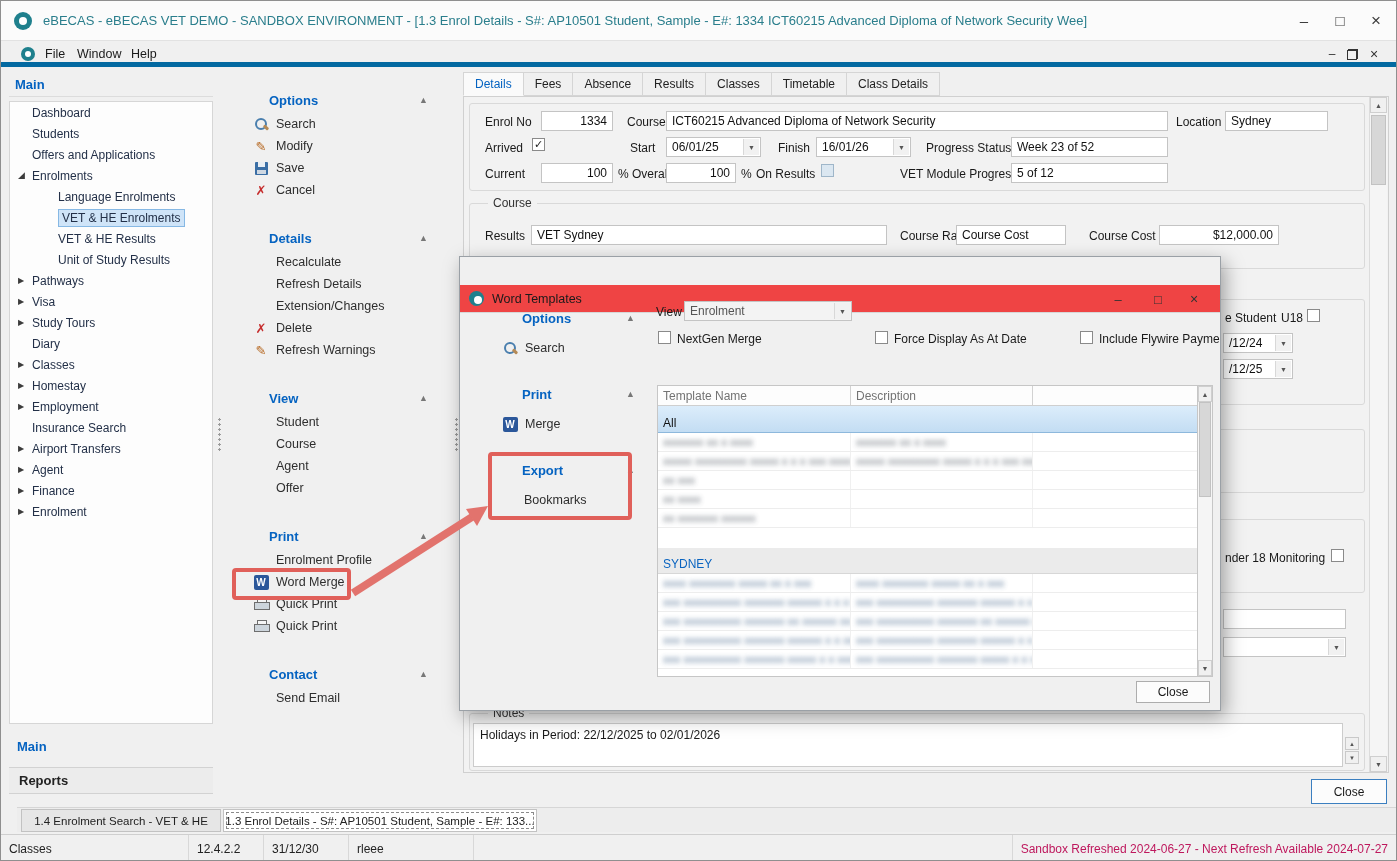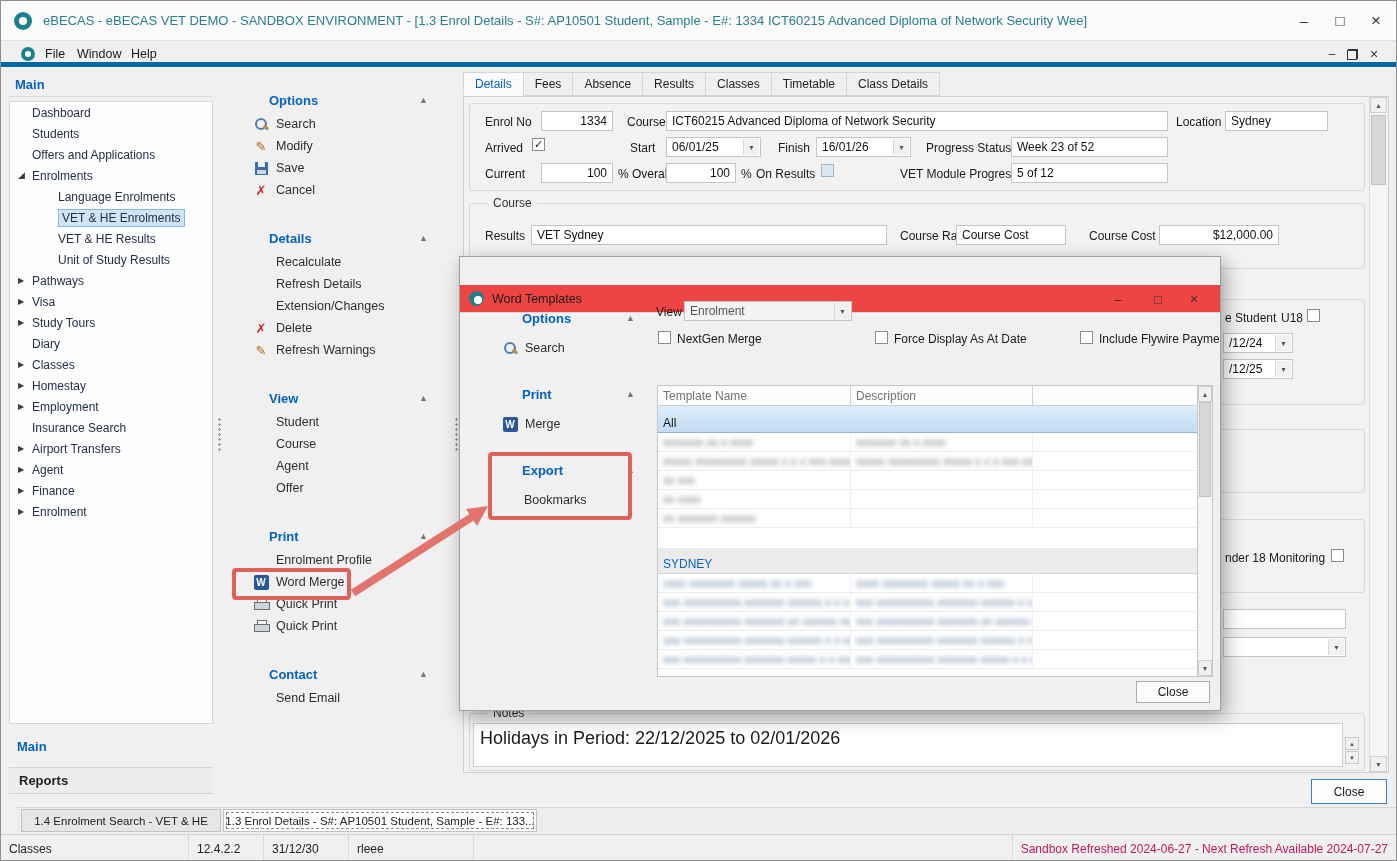--- a/index.html
+++ b/index.html
@@ -409,21 +409,21 @@
   <span class="lbl" style="left:1224px;top:550px;">nder 18 Monitoring</span>
   <span class="cb" style="left:1330px;top:548px;"></span>
   <div class="field" style="left:1222px;top:608px;width:123px;"></div>
   <div class="field" style="left:1222px;top:636px;width:123px;">
       <span class="dd-arrow">▼</span>
     </div>
 
   <div class="grp" style="left:468px;top:712px;width:896px;height:58px;">
     <span class="legend">Notes</span>
   </div>
-  <div class="abs" style="left:472px;top:722px;width:870px;height:44px;background:#fff;border:1px solid #cccccc;padding:4px 6px;font-size:18px;">Holidays in Period: 22/12/2025 to 02/01/2026</div>
+  <div class="abs" style="left:472px;top:722px;width:870px;height:44px;background:#fff;border:1px solid #cccccc;padding:4px 6px;font-size:12px;">Holidays in Period: 22/12/2025 to 02/01/2026</div>
   <span class="mini-btn" style="left:1344px;top:736px;">▲</span>
   <span class="mini-btn" style="left:1344px;top:750px;">▼</span>
 
   <div class="scrollcol" style="left:1368px;top:96px;width:18px;height:675px;">
     <span class="sc-btn" style="top:0;">▲</span>
     <span class="sc-thumb" style="top:18px;height:70px;"></span>
     <span class="sc-btn" style="bottom:0;">▼</span>
   </div>
 
   <div class="btn primary abs" style="left:1310px;top:778px;width:76px;height:25px;">Close</div>

